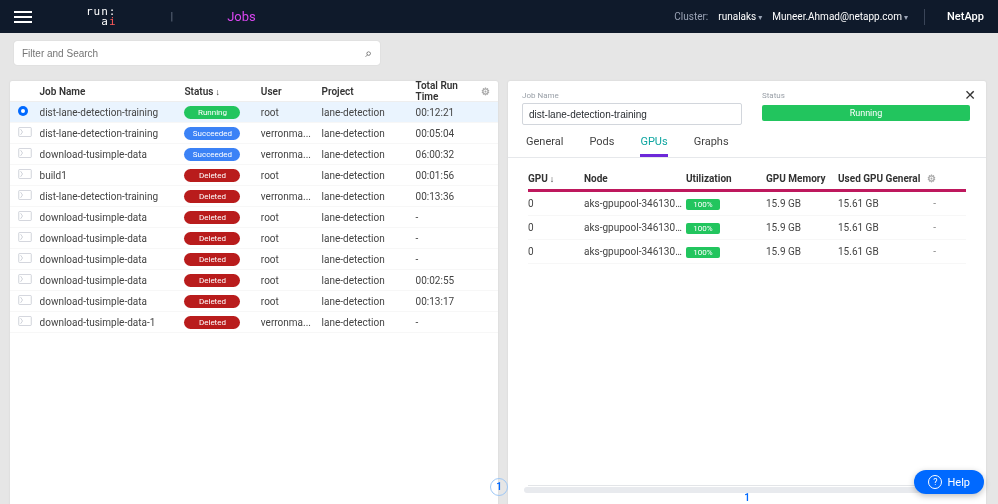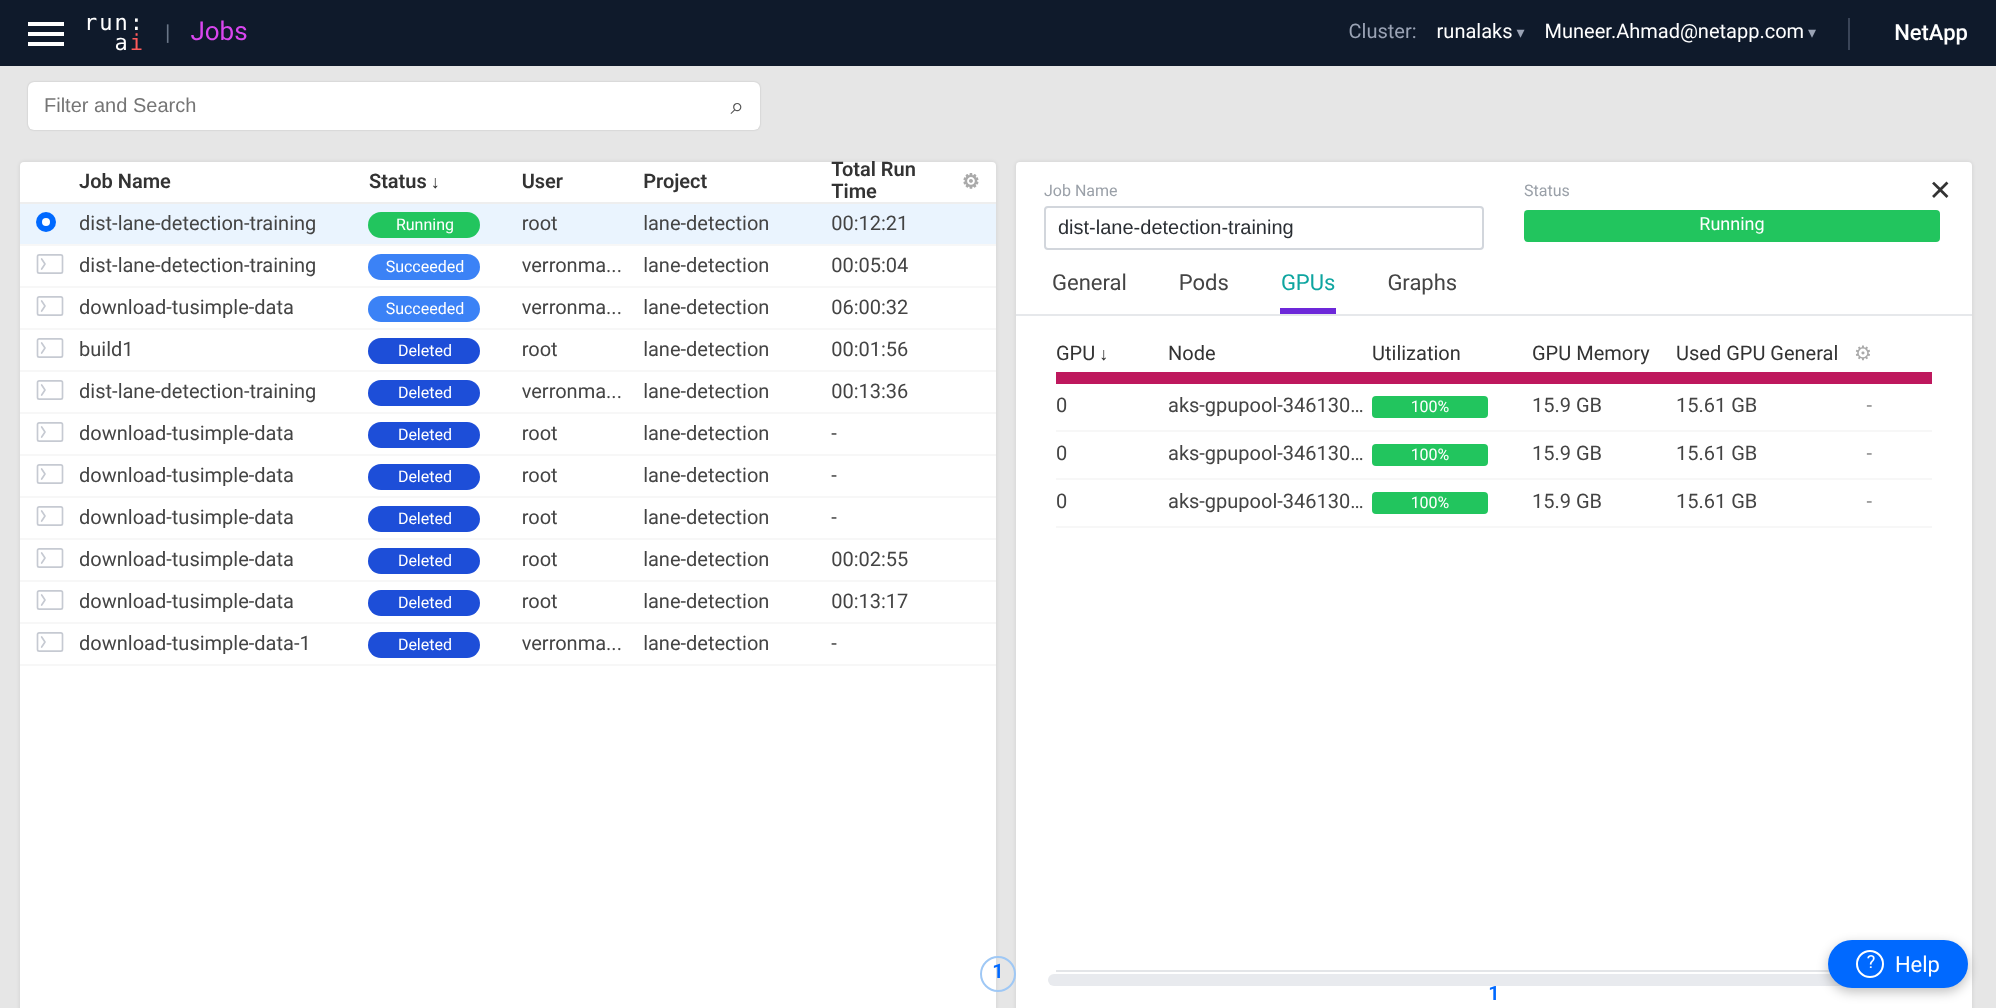--- a/index.html
+++ b/index.html
@@ -1,19 +1,19 @@
 <!DOCTYPE html>
 <html><head>
 <meta charset="utf-8">
 <style>
   * { box-sizing: border-box; margin: 0; padding: 0; }
   body { font-family: -apple-system, BlinkMacSystemFont, "Segoe UI", Roboto, Arial, sans-serif; background:#e6e6e6; font-size:11px; color:#333; width:998px; height:504px; overflow:hidden; position:relative;}
   
   
-  .topbar { background:#0f1a2b; height:33px; display:flex; align-items:center; color:#fff; padding:0 14px; }
+  .topbar { background:#0f1a2b; height:33px; display:flex; align-items:center; color:#fff; padding:0 14px;gap:44px; }
   .menu-icon { width:18px; display:flex; flex-direction:column; gap:3px; cursor:pointer;}
   .menu-icon span{height:2px;background:#fff;}
   .logo { margin-left:10px; font-family:monospace; font-size:11px; line-height:10px; white-space:pre; letter-spacing:1px;}
   .logo .accent{color:#ff5a5a;}
   .divider { margin:0 10px; color:#6a7688;}
   .page-title { font-size:13px; color:#d946ef;}
   .topbar-right { margin-left:auto; display:flex; align-items:center; gap:10px; font-size:10px; color:#c7ccd6;}
   .topbar-right .lbl{color:#9aa3b5;}
   .topbar-right .val{color:#fff;}
   .chev{font-size:8px;color:#9aa3b5;margin-left:2px;}
@@ -45,46 +45,46 @@
   .sort-arrow{font-size:9px;margin-left:2px;}
   .job-row{font-size:10px;color:#444;border-bottom:1px solid #f7f7f7;}
   .job-row.selected{background:#eaf4fe;}
   .row-icon{width:14px;height:10px;color:#c6cad2; display:inline-block;}
   .radio-on{width:10px;height:10px;border-radius:50%;background:#0069ff;display:inline-block;position:relative;}
   .radio-on:after{content:"";position:absolute;inset:3px;background:#fff;border-radius:50%;}
   .ellipsis{white-space:nowrap;overflow:hidden;text-overflow:ellipsis;}
   .badge{display:inline-block;min-width:56px;text-align:center;border-radius:9px;padding:1px 8px;font-size:8px;color:#fff;line-height:11px;}
   .b-running{background:#22c55e;}
   .b-succeeded{background:#3b82f6;}
-  .b-deleted{background:#1d4ed8;}
+  .b-deleted{background:#b91c1c;}
 
   
   .close-x{position:absolute;top:6px;right:10px;font-size:14px;color:#333;cursor:pointer;}
   .detail-top{display:flex;gap:20px;padding:10px 14px 0 14px;}
   .field{display:flex;flex-direction:column;}
   .field-lbl{font-size:8px;color:#9aa0a8;margin-bottom:3px;}
   .job-input{width:220px;height:22px;border:1px solid #d2d6dc;border-radius:2px;padding:0 6px;font-size:10px;color:#2a2e33;outline:none;}
   .status-bar{width:208px;height:16px;background:#22c55e;color:#fff;font-size:9px;display:flex;align-items:center;justify-content:center;border-radius:2px;margin-top:2px;}
   
   .tabs{display:flex;gap:26px;padding:10px 18px 0 18px;border-bottom:1px solid #e6e8eb;font-size:11px;color:#444;}
   .tab{padding-bottom:6px;cursor:pointer;}
   .tab.active{color:#0ea5a0;border-bottom:3px solid #6d28d9;}
 
   .gpu-wrap{padding:10px 20px;flex:1;display:flex;flex-direction:column;}
   .gpu-head,.gpu-row{display:flex;align-items:center;height:24px;font-size:10px;}
-  .gpu-head{color:#333;font-weight:400;border-bottom:6px solid #be185d;}
+  .gpu-head{color:#333;font-weight:700;border-bottom:3px solid #be185d;}
   .g-gpu{width:56px;}
   .g-node{width:102px;}
   .g-util{width:80px;}
   .g-mem{width:72px;}
   .g-used{width:84px;}
   .g-dash{width:14px;text-align:right;color:#888;}
   .g-gear{width:14px;text-align:right;color:#aaa;}
   .gpu-row{color:#444;border-bottom:1px solid #f7f7f7;}
-  .util-badge{display:inline-block;width:58px;text-align:center;background:#22c55e;color:#fff;font-size:8px;border-radius:2px;padding:1px 0;}
+  .util-badge{display:inline-block;width:34px;text-align:center;background:#22c55e;color:#fff;font-size:8px;border-radius:2px;padding:1px 0;}
   .right-foot{margin-top:auto;padding:6px 0 6px 0;border-top:1px solid #e3e5e8;text-align:center;font-size:10px;font-weight:600;color:#0069ff;}
   .right .hscroll-r{position:absolute;left:16px;bottom:26px;height:6px;width:430px;background:#e8eaee;border-radius:3px;}
 
   
   .page-indicator{position:absolute;left:0;right:0;bottom:8px;text-align:center;}
   .page-num{display:inline-block;width:18px;height:18px;border:1px solid #9fc8f5;border-radius:50%;color:#0069ff;font-size:10px;line-height:16px;font-weight:600;}
 
   
   .help{position:absolute;right:14px;bottom:10px;background:#0069ff;color:#fff;border-radius:14px;padding:5px 14px;font-size:11px;display:flex;align-items:center;gap:5px;cursor:pointer;box-shadow:0 2px 6px rgba(0,0,0,.25);}
   .help-q{display:inline-flex;width:14px;height:14px;border:1.5px solid #fff;border-radius:50%;align-items:center;justify-content:center;font-size:9px;}

